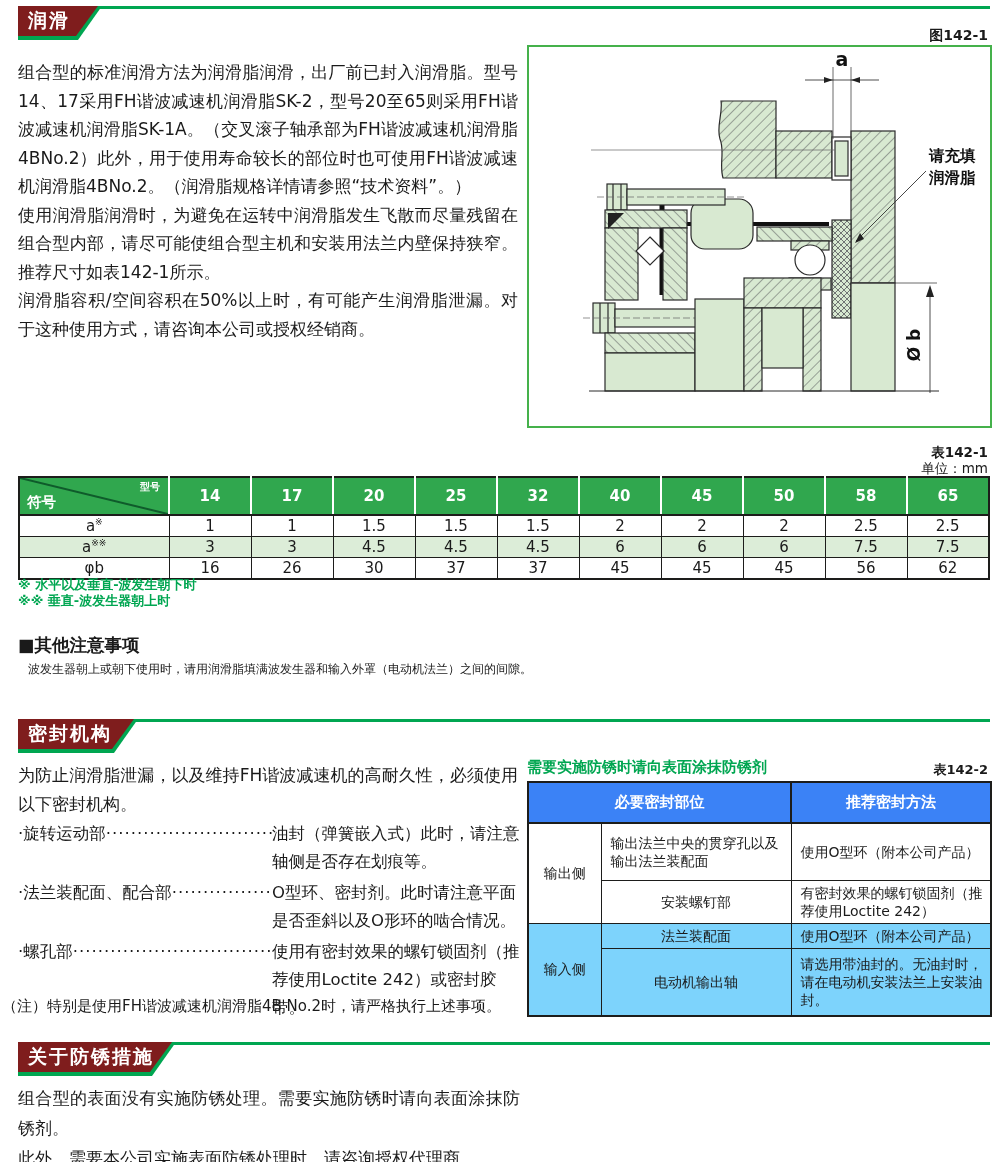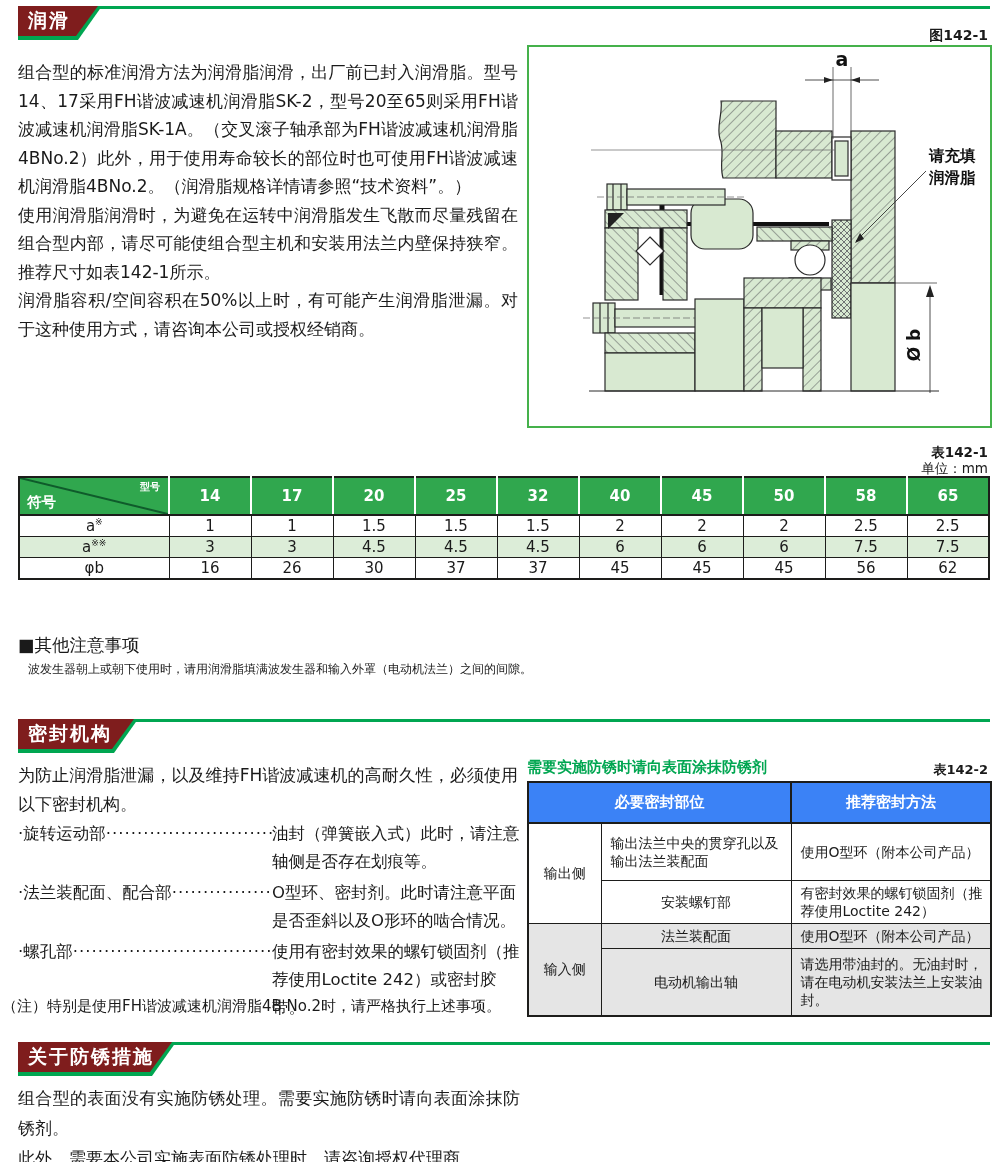--- a/index.html
+++ b/index.html
@@ -36,21 +36,21 @@
   table.t1 tr.alt td{background:#DCEDD8;}
   th.corner{position:relative;padding:0;}
   th.corner .diag{position:absolute;inset:0;width:100%;height:100%;}
   th.corner .c-top{position:absolute;top:2px;right:8px;font-size:10px;}
   th.corner .c-bot{position:absolute;bottom:2px;left:7px;font-size:14.5px;}
   td.sym sup{font-size:9px;}
 
   .t1-notes{position:absolute;left:18px;top:577px;color:#00A651;font-size:13px;font-weight:bold;line-height:16px;}
 
   
-  .on-title{position:absolute;left:18px;top:633px;font-size:17.5px;font-weight:normal;}
+  .on-title{position:absolute;left:18px;top:633px;font-size:17.5px;font-weight:bold;}
   .on-body{position:absolute;left:28px;top:661px;width:975px;font-size:12px;}
 
   
   .seal-intro{position:absolute;left:18px;top:761px;width:500px;}
   .seal-items{position:absolute;left:18px;top:820px;width:504px;}
   .seal-item{display:flex;align-items:flex-start;font-size:16.5px;line-height:28px;margin-bottom:3px;}
   .seal-item .term{white-space:nowrap;}
   .seal-item .leader{flex:1;overflow:hidden;white-space:nowrap;letter-spacing:1px;}
   .seal-item .desc{width:250px;flex:none;}
   .seal-note{position:absolute;left:2px;top:997px;font-size:15px;}
@@ -58,21 +58,21 @@
   
   .t2-title{position:absolute;left:527px;top:758px;color:#00A651;font-size:15px;font-weight:bold;}
   .t2-label{position:absolute;right:12px;top:761px;font-size:13px;font-weight:bold;}
   table.t2{position:absolute;left:527px;top:781px;width:463px;border-collapse:collapse;table-layout:fixed;}
   table.t2,table.t2 td,table.t2 th{border:1px solid #1d1d1b;}
   table.t2{border:2px solid #1d1d1b;}
   table.t2 th{background:#3b82f6;color:#fff;height:37px;font-size:15px;font-weight:bold;border-bottom:2px solid #1d1d1b;}
   table.t2 th + th{border-left:2px solid #1d1d1b;}
   table.t2 td{font-size:14px;line-height:18px;text-align:center;padding:3px 6px;box-sizing:border-box;}
   table.t2 td.left{text-align:left;padding-left:9px;}
-  table.t2 tr.green td{background:#e5e5e5;}
+  table.t2 tr.green td{background:#7dd3fc;}
 
   
   .rust-text{position:absolute;left:18px;top:1083px;width:502px;}
   .rust-text .para{line-height:30px;}
 </style>
 </head>
 <body>
 
 <div id="page">
 
@@ -252,20 +252,24 @@
       <td>37</td>
       <td>45</td>
       <td>45</td>
       <td>45</td>
       <td>56</td>
       <td>62</td>
     </tr>
   </tbody>
     </table>
 
+  <div class="t1-notes">
+    <div>※ 水平以及垂直-波发生朝下时</div>
+    <div>※※ 垂直-波发生器朝上时</div>
+  </div>
 
   <div class="on-title">■其他注意事项</div>
   <div class="on-body">波发生器朝上或朝下使用时，请用润滑脂填满波发生器和输入外罩（电动机法兰）之间的间隙。</div>
 
   <div class="sec-h" style="top:719px;">
     <div class="sec-line"></div>
     <div class="tab-green" style="width:120px;"></div>
     <div class="tab-gray" style="width:116px;">密封机构</div>
   </div>
 

